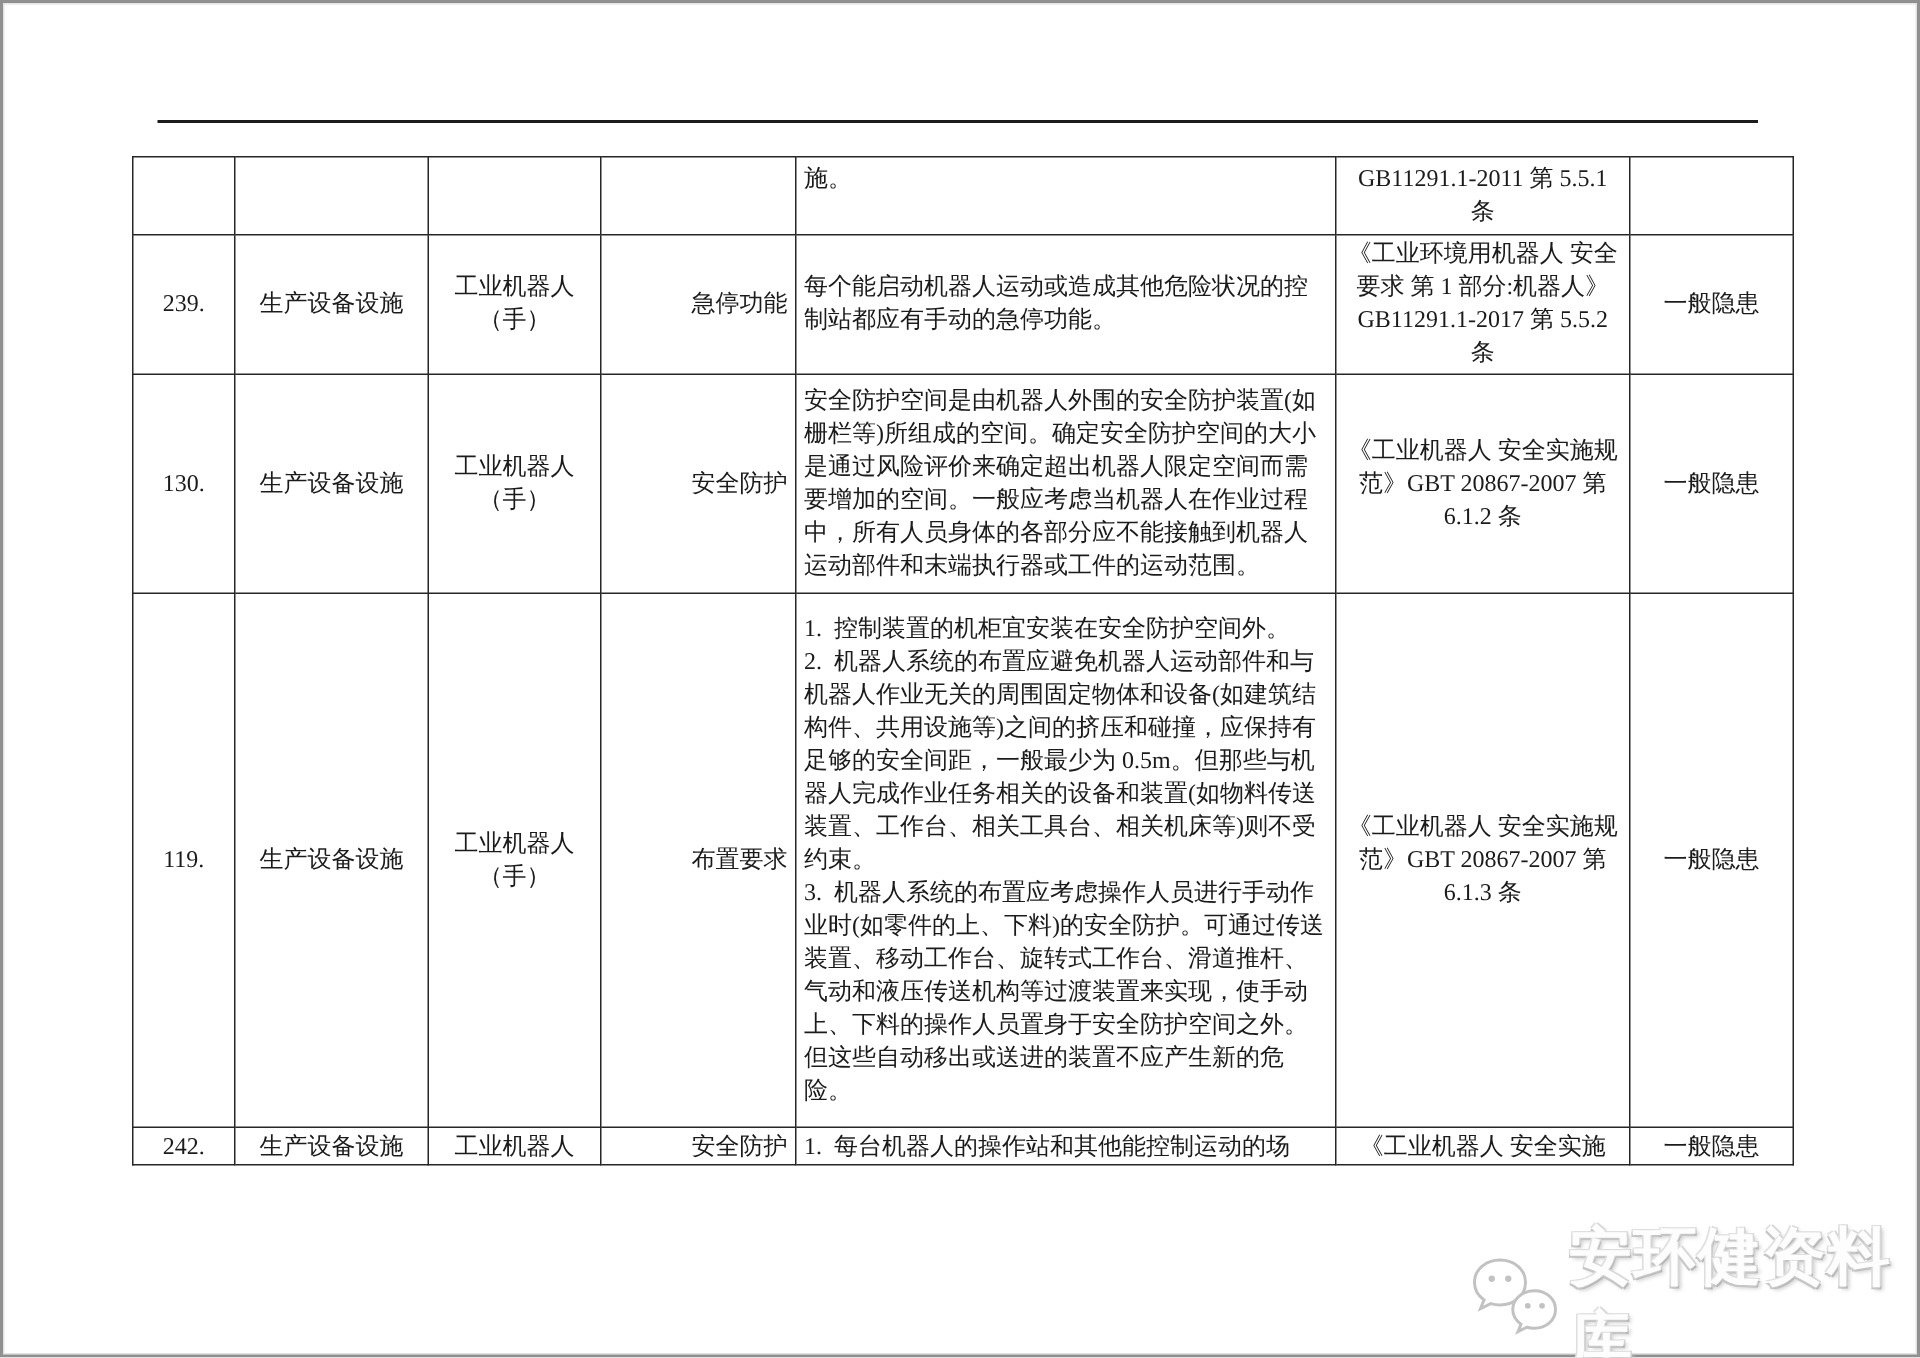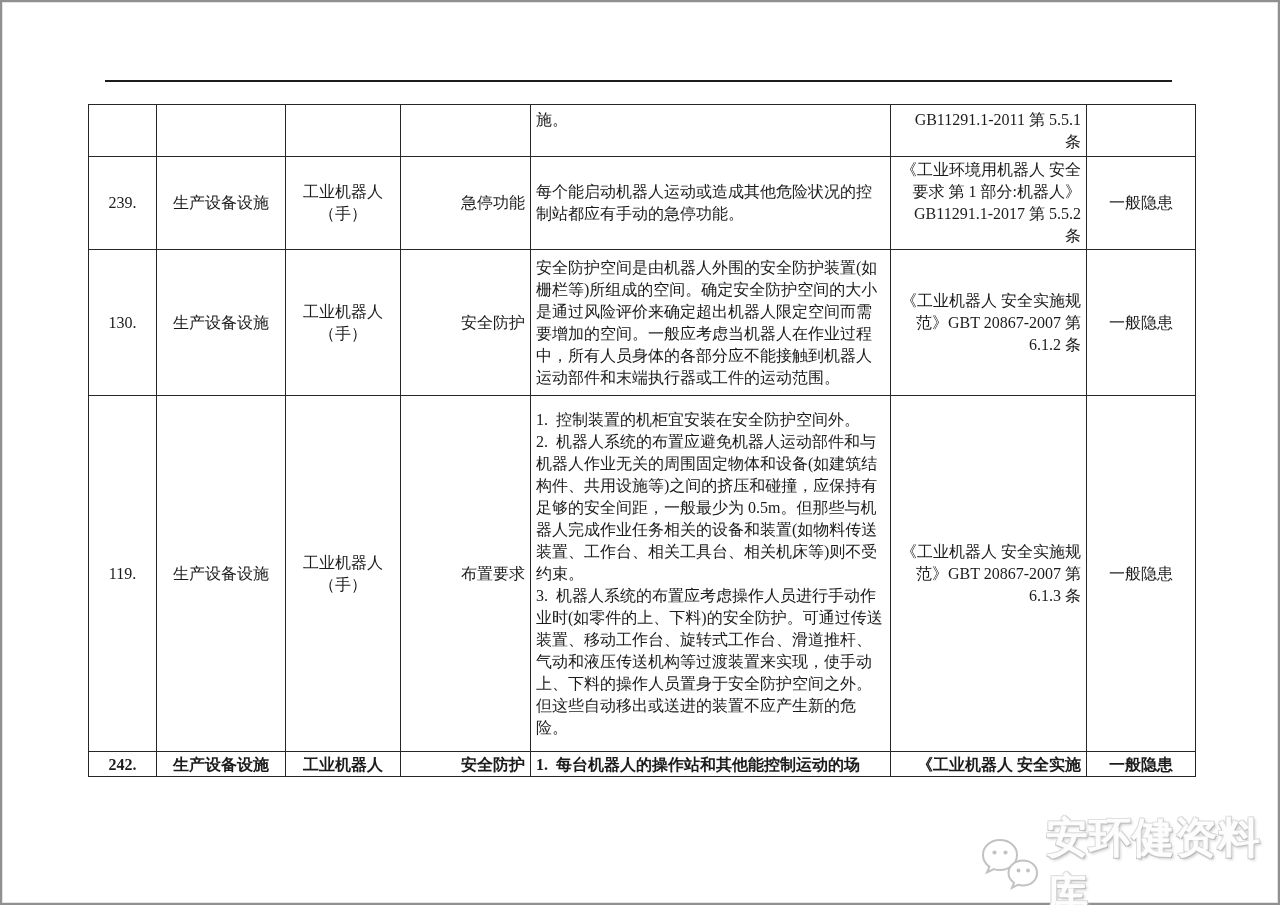--- a/index.html
+++ b/index.html
@@ -39,26 +39,26 @@
     padding: 2px 5px;
     vertical-align: middle;
     white-space: pre-wrap;
     overflow: hidden;
     word-break: break-word;
   }
   tr.r0 { height: 52px; }
   tr.r1 { height: 93px; }
   tr.r2 { height: 146px; }
   tr.r3 { height: 356px; }
-  tr.r4 { height: 25px; font-weight: bold; }
+  tr.r4 { height: 25px; }
   tr.r0 td { vertical-align: top; padding-top: 4px; }
   td.c-no, td.c-cat, td.c-equip { text-align: center; }
   td.c-item { text-align: right; padding-left: 6px; }
   td.c-desc { text-align: left; padding: 3px 8px 3px 6px; }
-  td.c-std  { text-align: right; padding: 2px 7px 2px 6px; }
+  td.c-std  { text-align: center; padding: 2px 7px 2px 6px; }
   td.c-level{ text-align: center; }
   tr.r4 td { padding-top: 0; padding-bottom: 0; line-height: 23px; }
 
   .watermark {
     position: absolute;
     left: 978px; top: 810px;
     display: flex;
     align-items: center;
     gap: 4px;
     z-index: 6;

